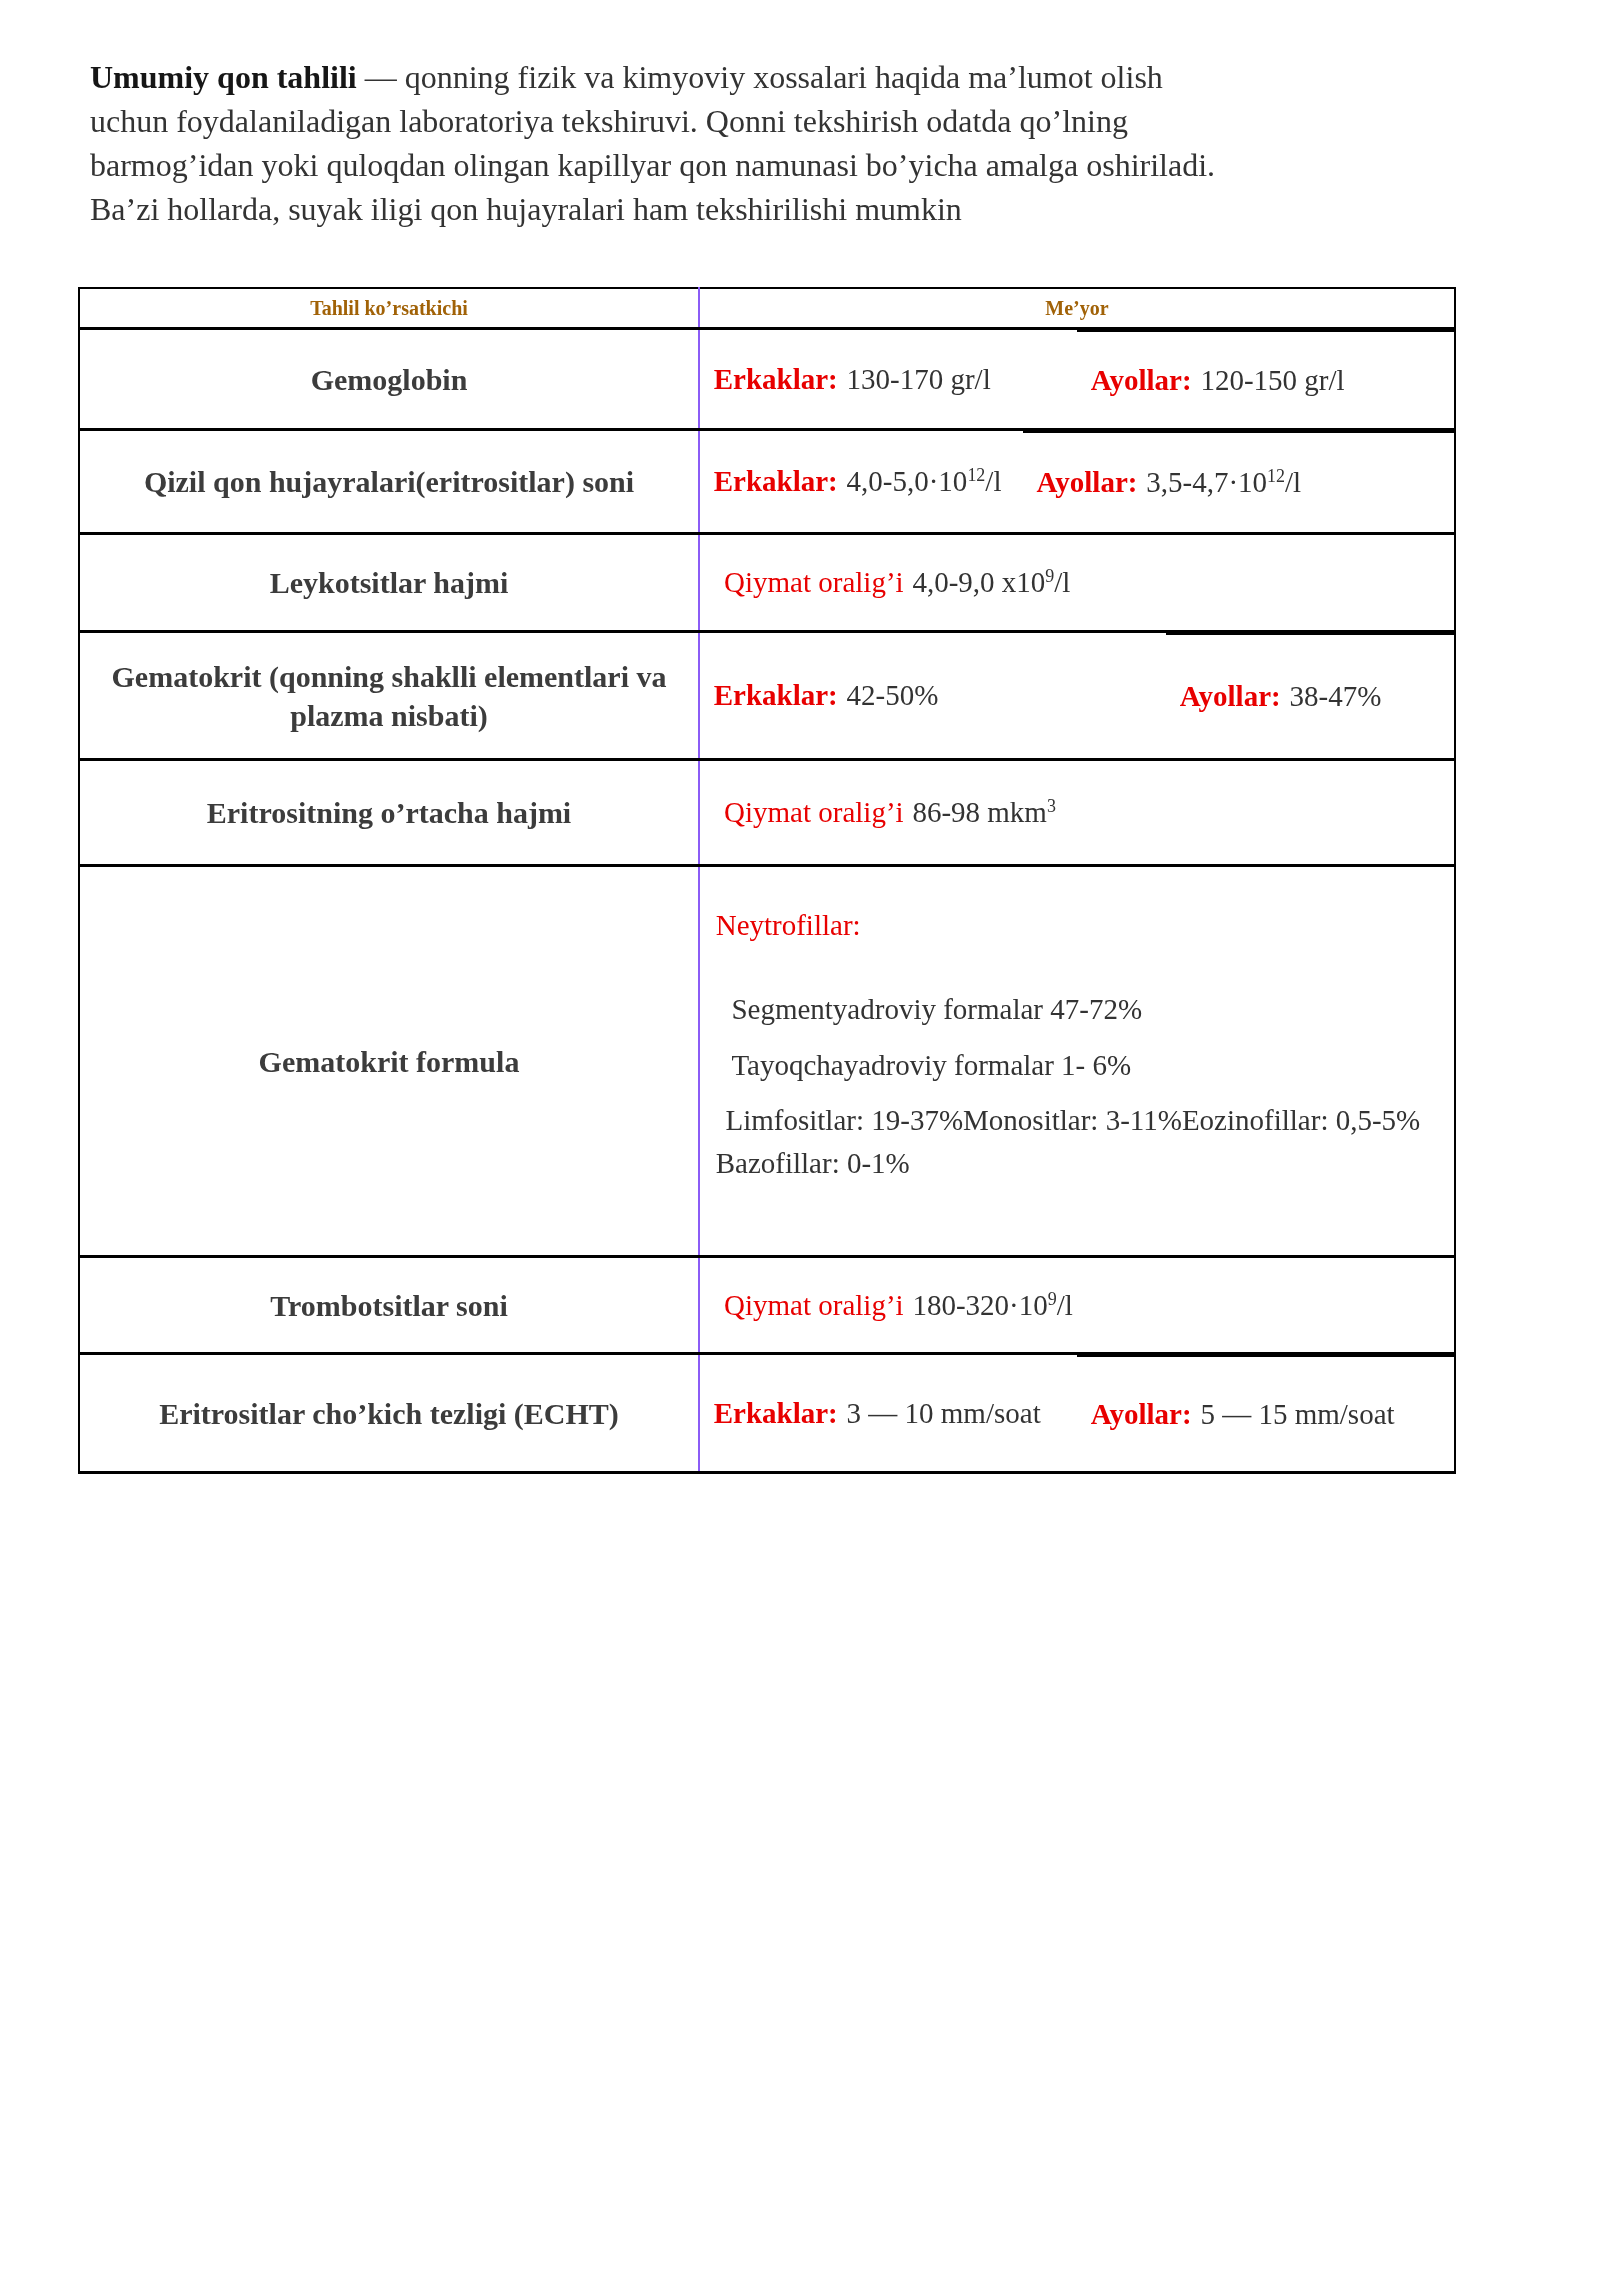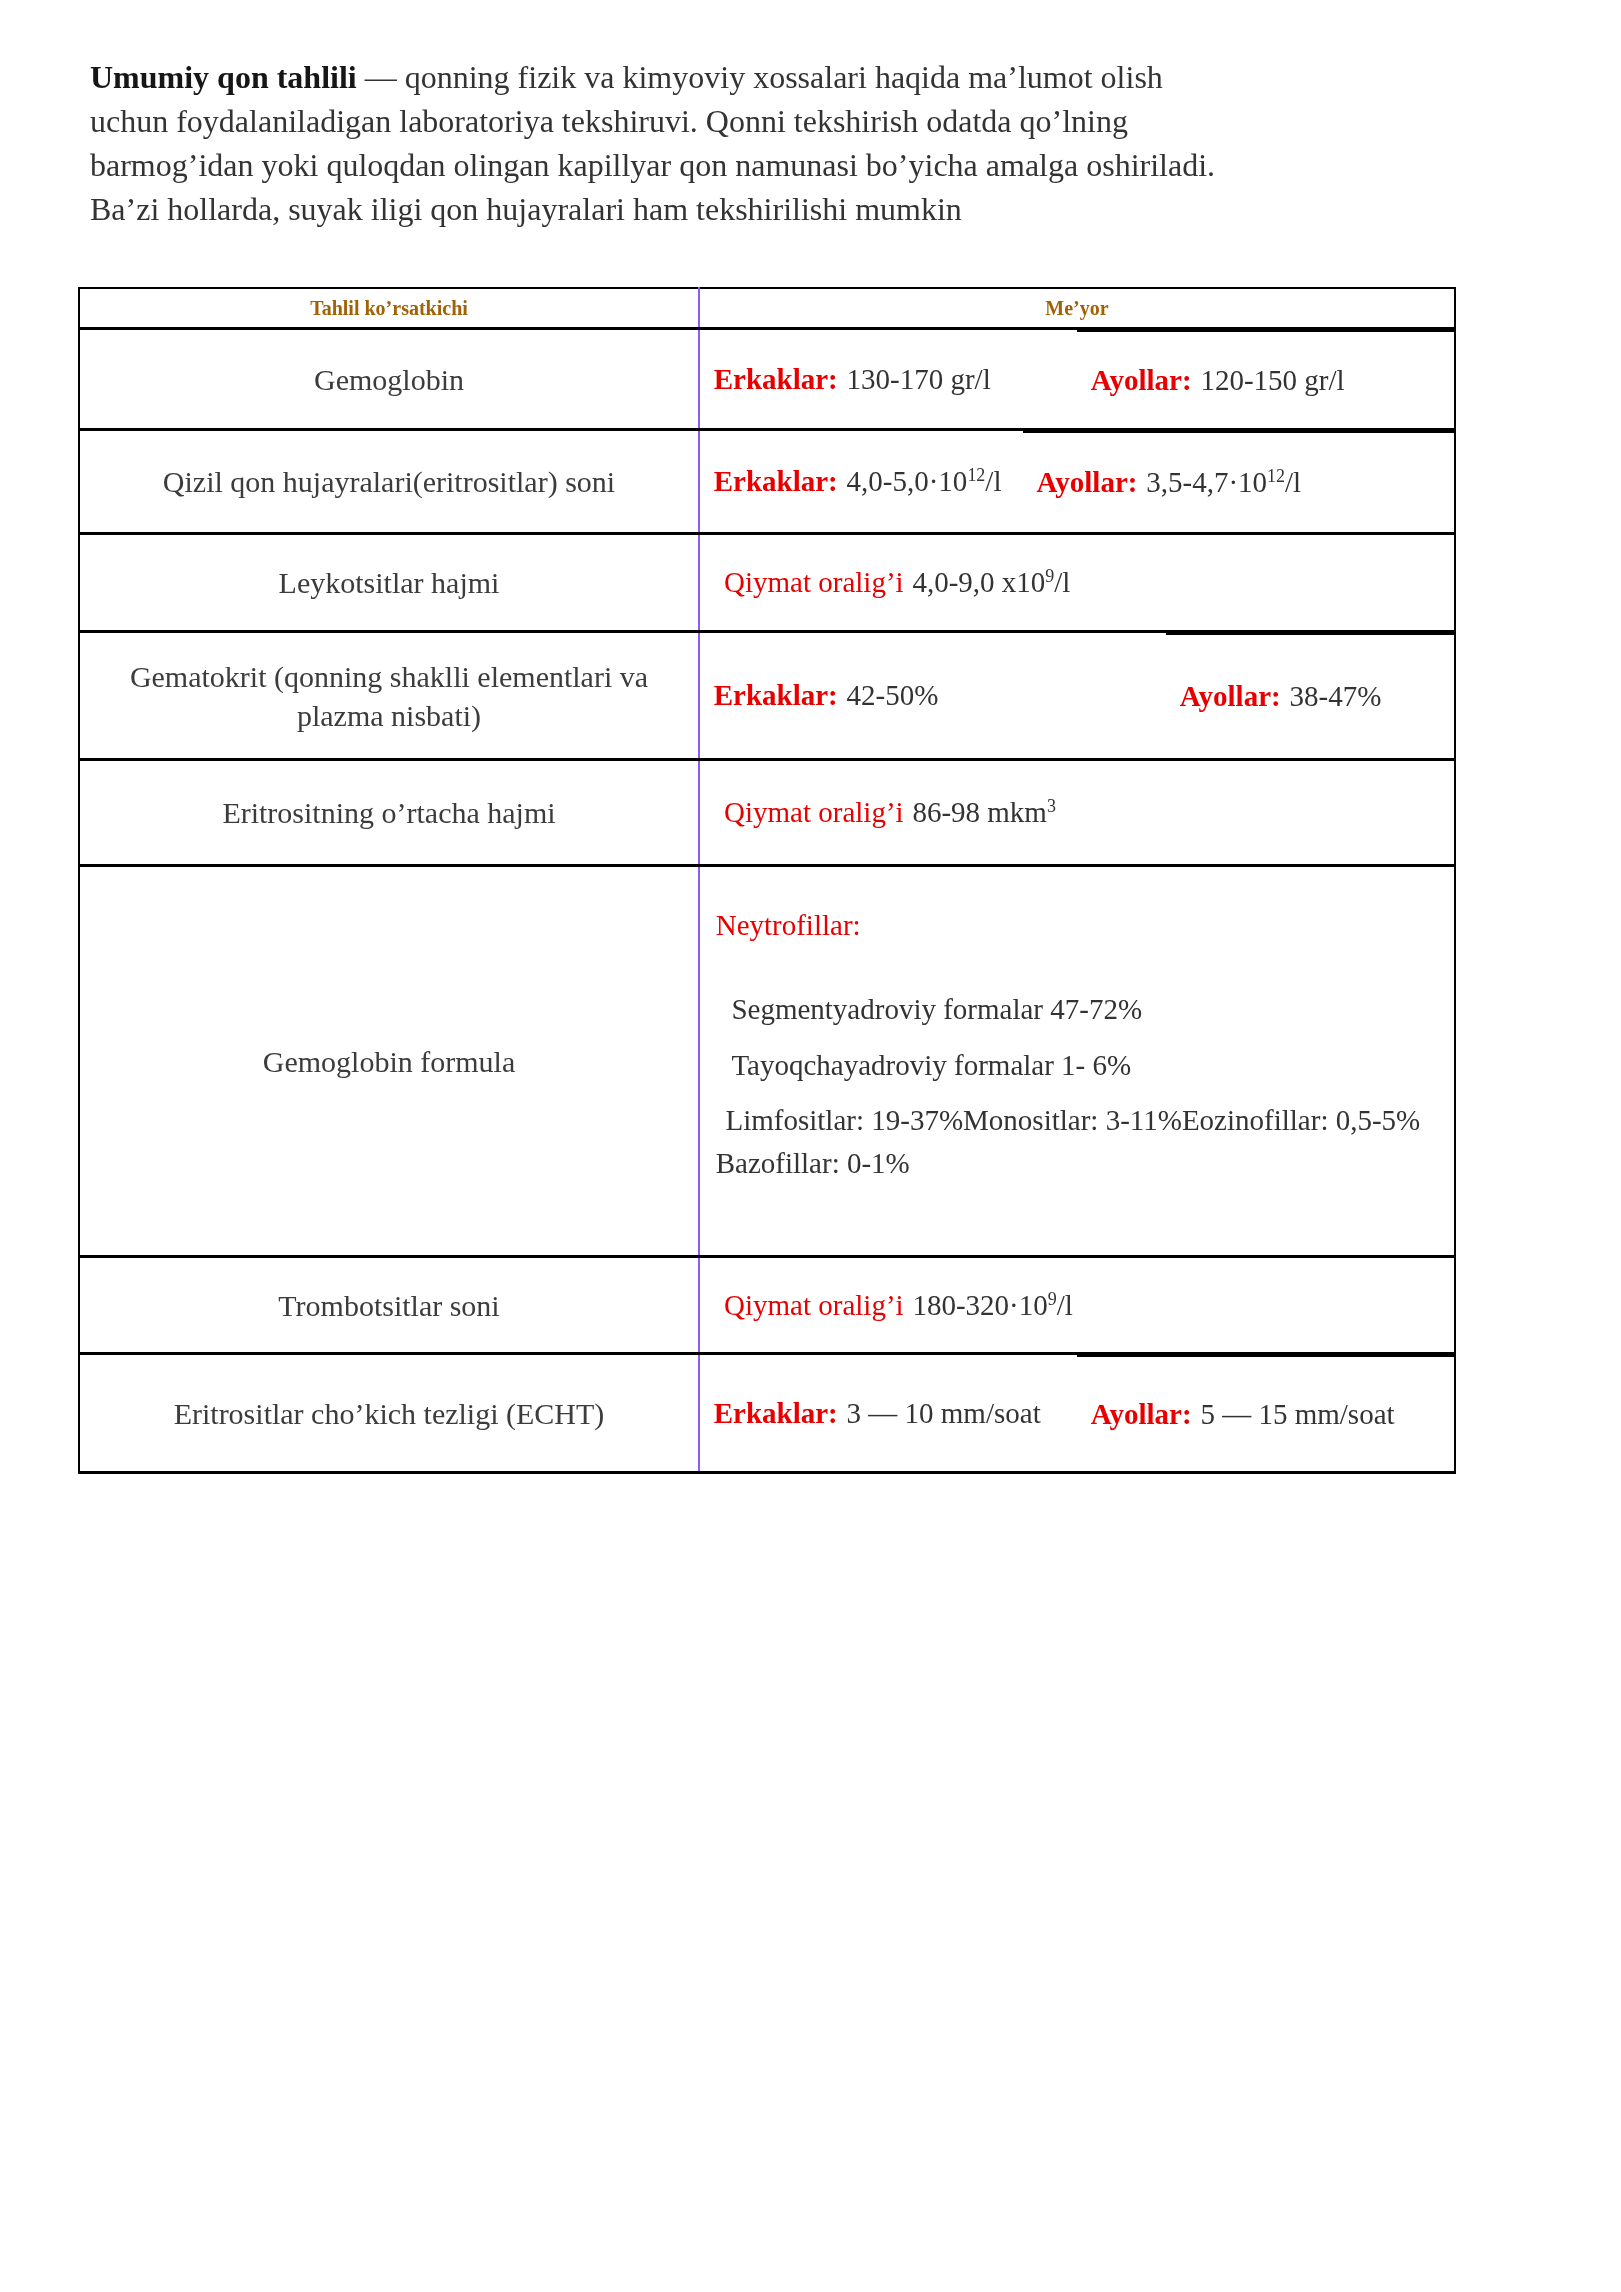--- a/index.html
+++ b/index.html
@@ -14,21 +14,21 @@
   .pl{display:block;}
   
   .tbl-wrap{margin-top:56px;}
   table.blood{border-collapse:collapse;width:1378px;table-layout:fixed;border:2.9px solid #000;}
   table.blood td{overflow:hidden;}
   tr.trow-title td{border-bottom:2px solid #000;text-align:center;font-weight:bold;font-size:31px;color:#121212;height:39px;padding:0;}
   tr.trow-head td{border-bottom:3.9px solid #000;text-align:center;font-weight:bold;font-size:20px;color:#a16207;height:38px;padding:0;}
   td.h2,td.norm{border-left:2px solid #8b5cf6;}
   tr.drow td{border-bottom:3.9px solid #000;}
   td.name{
-    text-align:center;vertical-align:middle;font-weight:normal;font-size:30px;
+    text-align:center;vertical-align:middle;font-weight:bold;font-size:30px;
     color:#3c3c3c;padding:0 12px;line-height:39px;
   }
   td.norm{padding:0;font-size:29px;color:#333333;vertical-align:top;}
   td.norm.singlecell{vertical-align:middle;padding-left:24px;white-space:nowrap;margin-top:21px;}
   .subwrap{display:flex;flex-direction:row;}
   .sub{flex:1 1 50%;display:flex;align-items:center;padding-left:13.7px;white-space:nowrap;}
   .sub2{border-top:2.9px solid #000;}
   .rw1 .subwrap{height:98px;}
   .rw2 .subwrap{height:101px;}
   .rw2 .sub1{flex:0 0 41%;}
@@ -134,21 +134,21 @@
       </tr>
 
       <tr class="drow rw5">
         <td class="name">Eritrositning o’rtacha hajmi</td>
         <td class="norm singlecell">
           <span class="lab normal">Qiymat oralig’i</span><span class="val"><span>86-98 mkm</span><sup>3</sup><span></span></span>
         </td>
       </tr>
 
       <tr class="drow rw6">
-        <td class="name">Gemoglobin formula</td>
+        <td class="name">Gematokrit formula</td>
         <td class="norm formulacell">
           <div class="fl fl-1">Neytrofillar:</div>
           <div class="fl fl-2">Segmentyadroviy formalar 47-72%</div>
           <div class="fl fl-3">Tayoqchayadroviy formalar 1- 6%</div>
           <div class="fl fl-4">Limfositlar: 19-37%Monositlar: 3-11%Eozinofillar: 0,5-5%</div>
           <div class="fl fl-5">Bazofillar: 0-1%</div>
         </td>
       </tr>
 
       <tr class="drow rw7">

